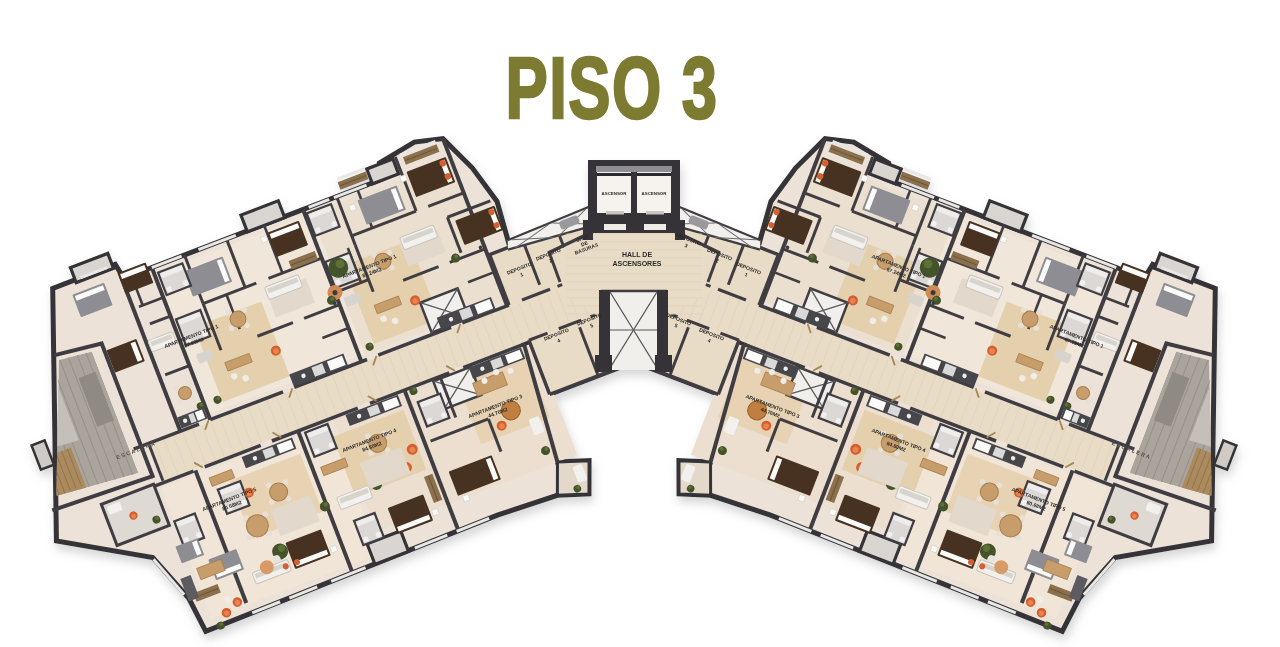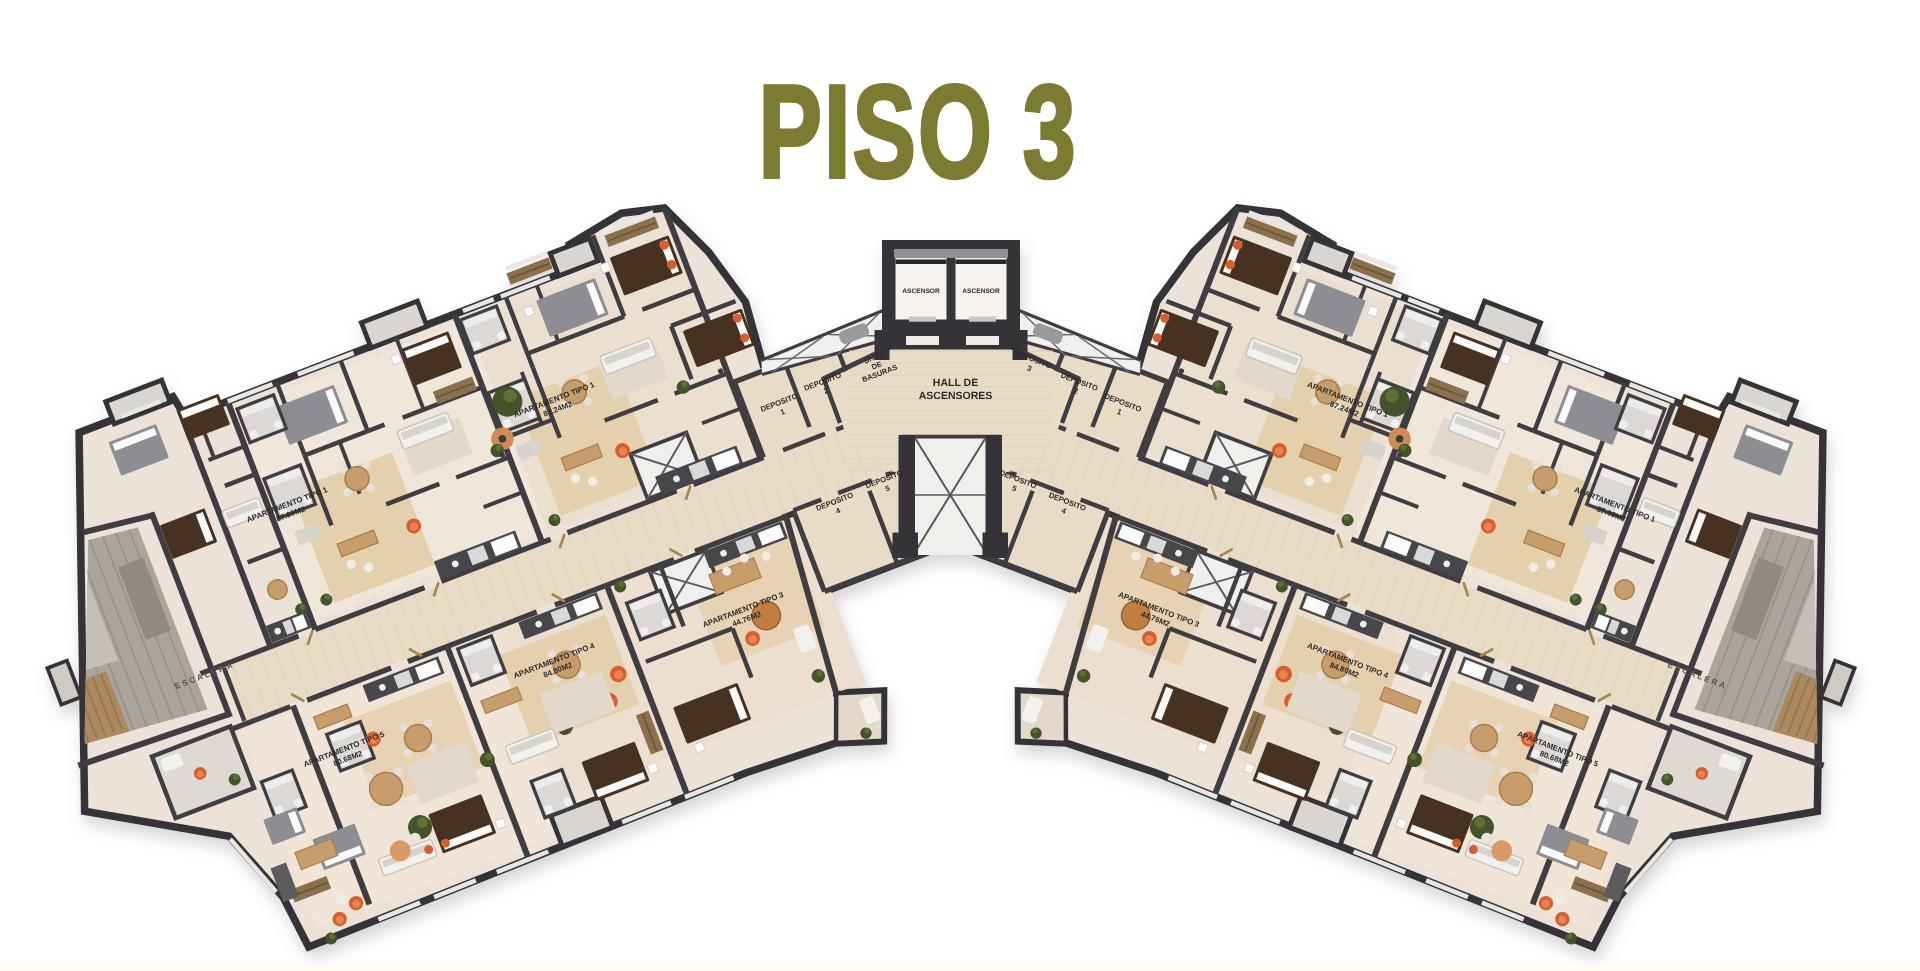--- a/index.html
+++ b/index.html
@@ -1,14 +1,14 @@
 <!DOCTYPE html>
 <html><head><meta charset="utf-8"><style>
 html,body{margin:0;padding:0;background:#ffffff;}
-#c{position:relative;width:1280px;height:647px;background:#fde047;overflow:hidden;}
+#c{position:relative;width:1280px;height:647px;background:#ec4899;overflow:hidden;}
 </style></head><body>
 <div id="c">
 <svg width="1280" height="647" viewBox="0 0 1280 647" xmlns="http://www.w3.org/2000/svg">
 <defs>
 <g id="rwing">
           <polygon points="0,10 88,8 84,-35 95,-75 112,-113 140,-120 180,-113 183,-97 460,-97 463,-113 530,-113 617,124 533,174 514,225 510,262 196,258 133,261 103,271 91,240 121,230 113,131 110,108 104,108 104,164 8,164 0,168" fill="#ece2d7" stroke="#343337" stroke-width="5" stroke-linejoin="miter"></polygon>
           <rect x="112" y="-90" width="150" height="150" fill="#ebdfd0"></rect>
           <rect x="262" y="-90" width="170" height="150" fill="#f0e7da"></rect>
           <rect x="100" y="110" width="215" height="120" fill="#ecdfd0"></rect>
           <rect x="320" y="112" width="180" height="140" fill="#f0e5d6"></rect>

